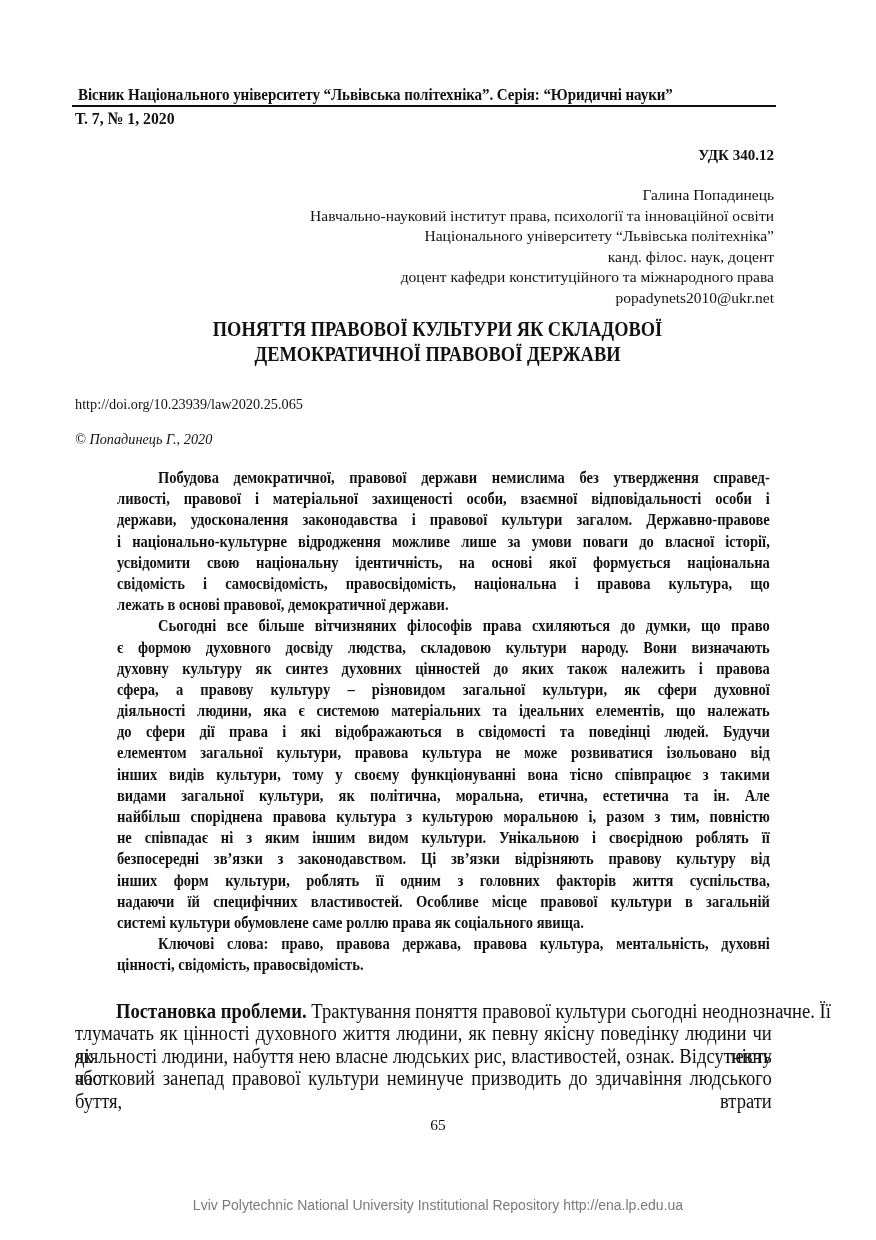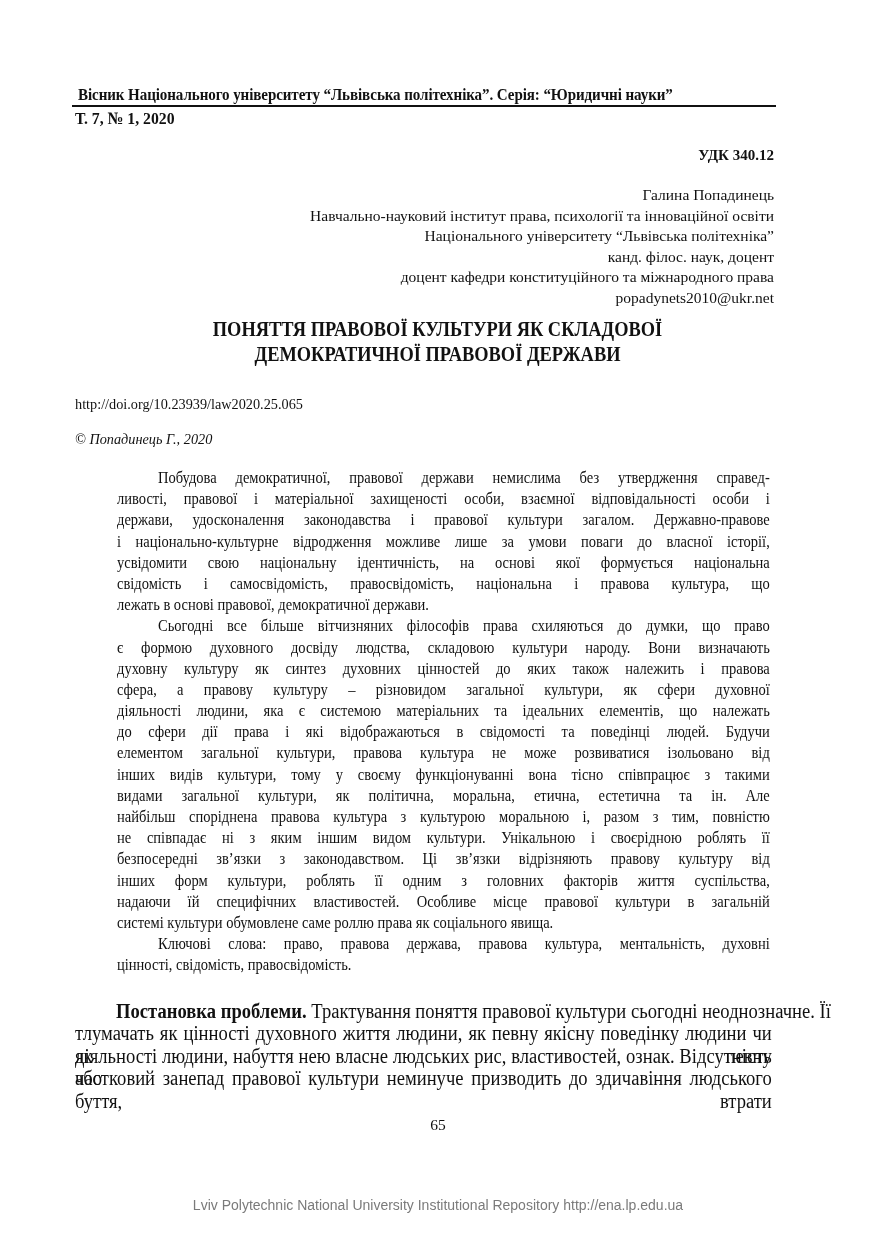--- a/index.html
+++ b/index.html
@@ -13,21 +13,21 @@
     transform: scaleX(0.9); transform-origin: left top; white-space: nowrap; }
   .udk { right: 102px; top: 147px; font-size: 15px; font-weight: bold; }
   .affil { right: 102px; top: 185px; text-align: right; font-size: 15.5px; line-height: 20.5px; }
   .affil .name { font-weight: normal; }
   .title { left: 70px; width: 735px; top: 317px; text-align: center; font-size: 20px; font-weight: bold;
     line-height: 25px; transform: scaleX(0.92); transform-origin: center top; }
   .doi { left: 75px; top: 395px; font-size: 15.5px; transform: scaleX(0.92); transform-origin: left top; white-space: nowrap; }
   .copy { left: 75px; top: 430px; font-size: 15.5px; font-style: italic; transform: scaleX(0.92); transform-origin: left top; white-space: nowrap; }
   .abstract { left: 117px; top: 467px; width: 653px; }
   .line { display: block; height: 21.2px; line-height: 21.2px; white-space: nowrap; overflow: visible; }
-  .abstract .line { font-weight: normal; font-size: 16.5px; }
+  .abstract .line { font-weight: bold; font-size: 16.5px; }
   .jline { text-align: justify; text-align-last: justify; }
   .indent { padding-left: 41px; }
   .lastline { text-align: left; text-align-last: left; }
   .body-text { left: 75px; top: 1000px; width: 697px; }
   .body-text .line { font-size: 20px; height: 22.4px; line-height: 22.4px; }
   .page-num { left: 0; width: 876px; top: 1116px; text-align: center; font-size: 15.5px; }
   .repo { left: 0; width: 876px; top: 1197px; text-align: center; font-family: "Liberation Sans", sans-serif;
     font-size: 14px; color: #7a7a7a; }
   .sq { display:block; transform: scaleX(0.88); transform-origin: left center; width: 113.6%; }
   .sqb { display:block; transform: scaleX(0.93); transform-origin: left center; width: 107.5%; }

